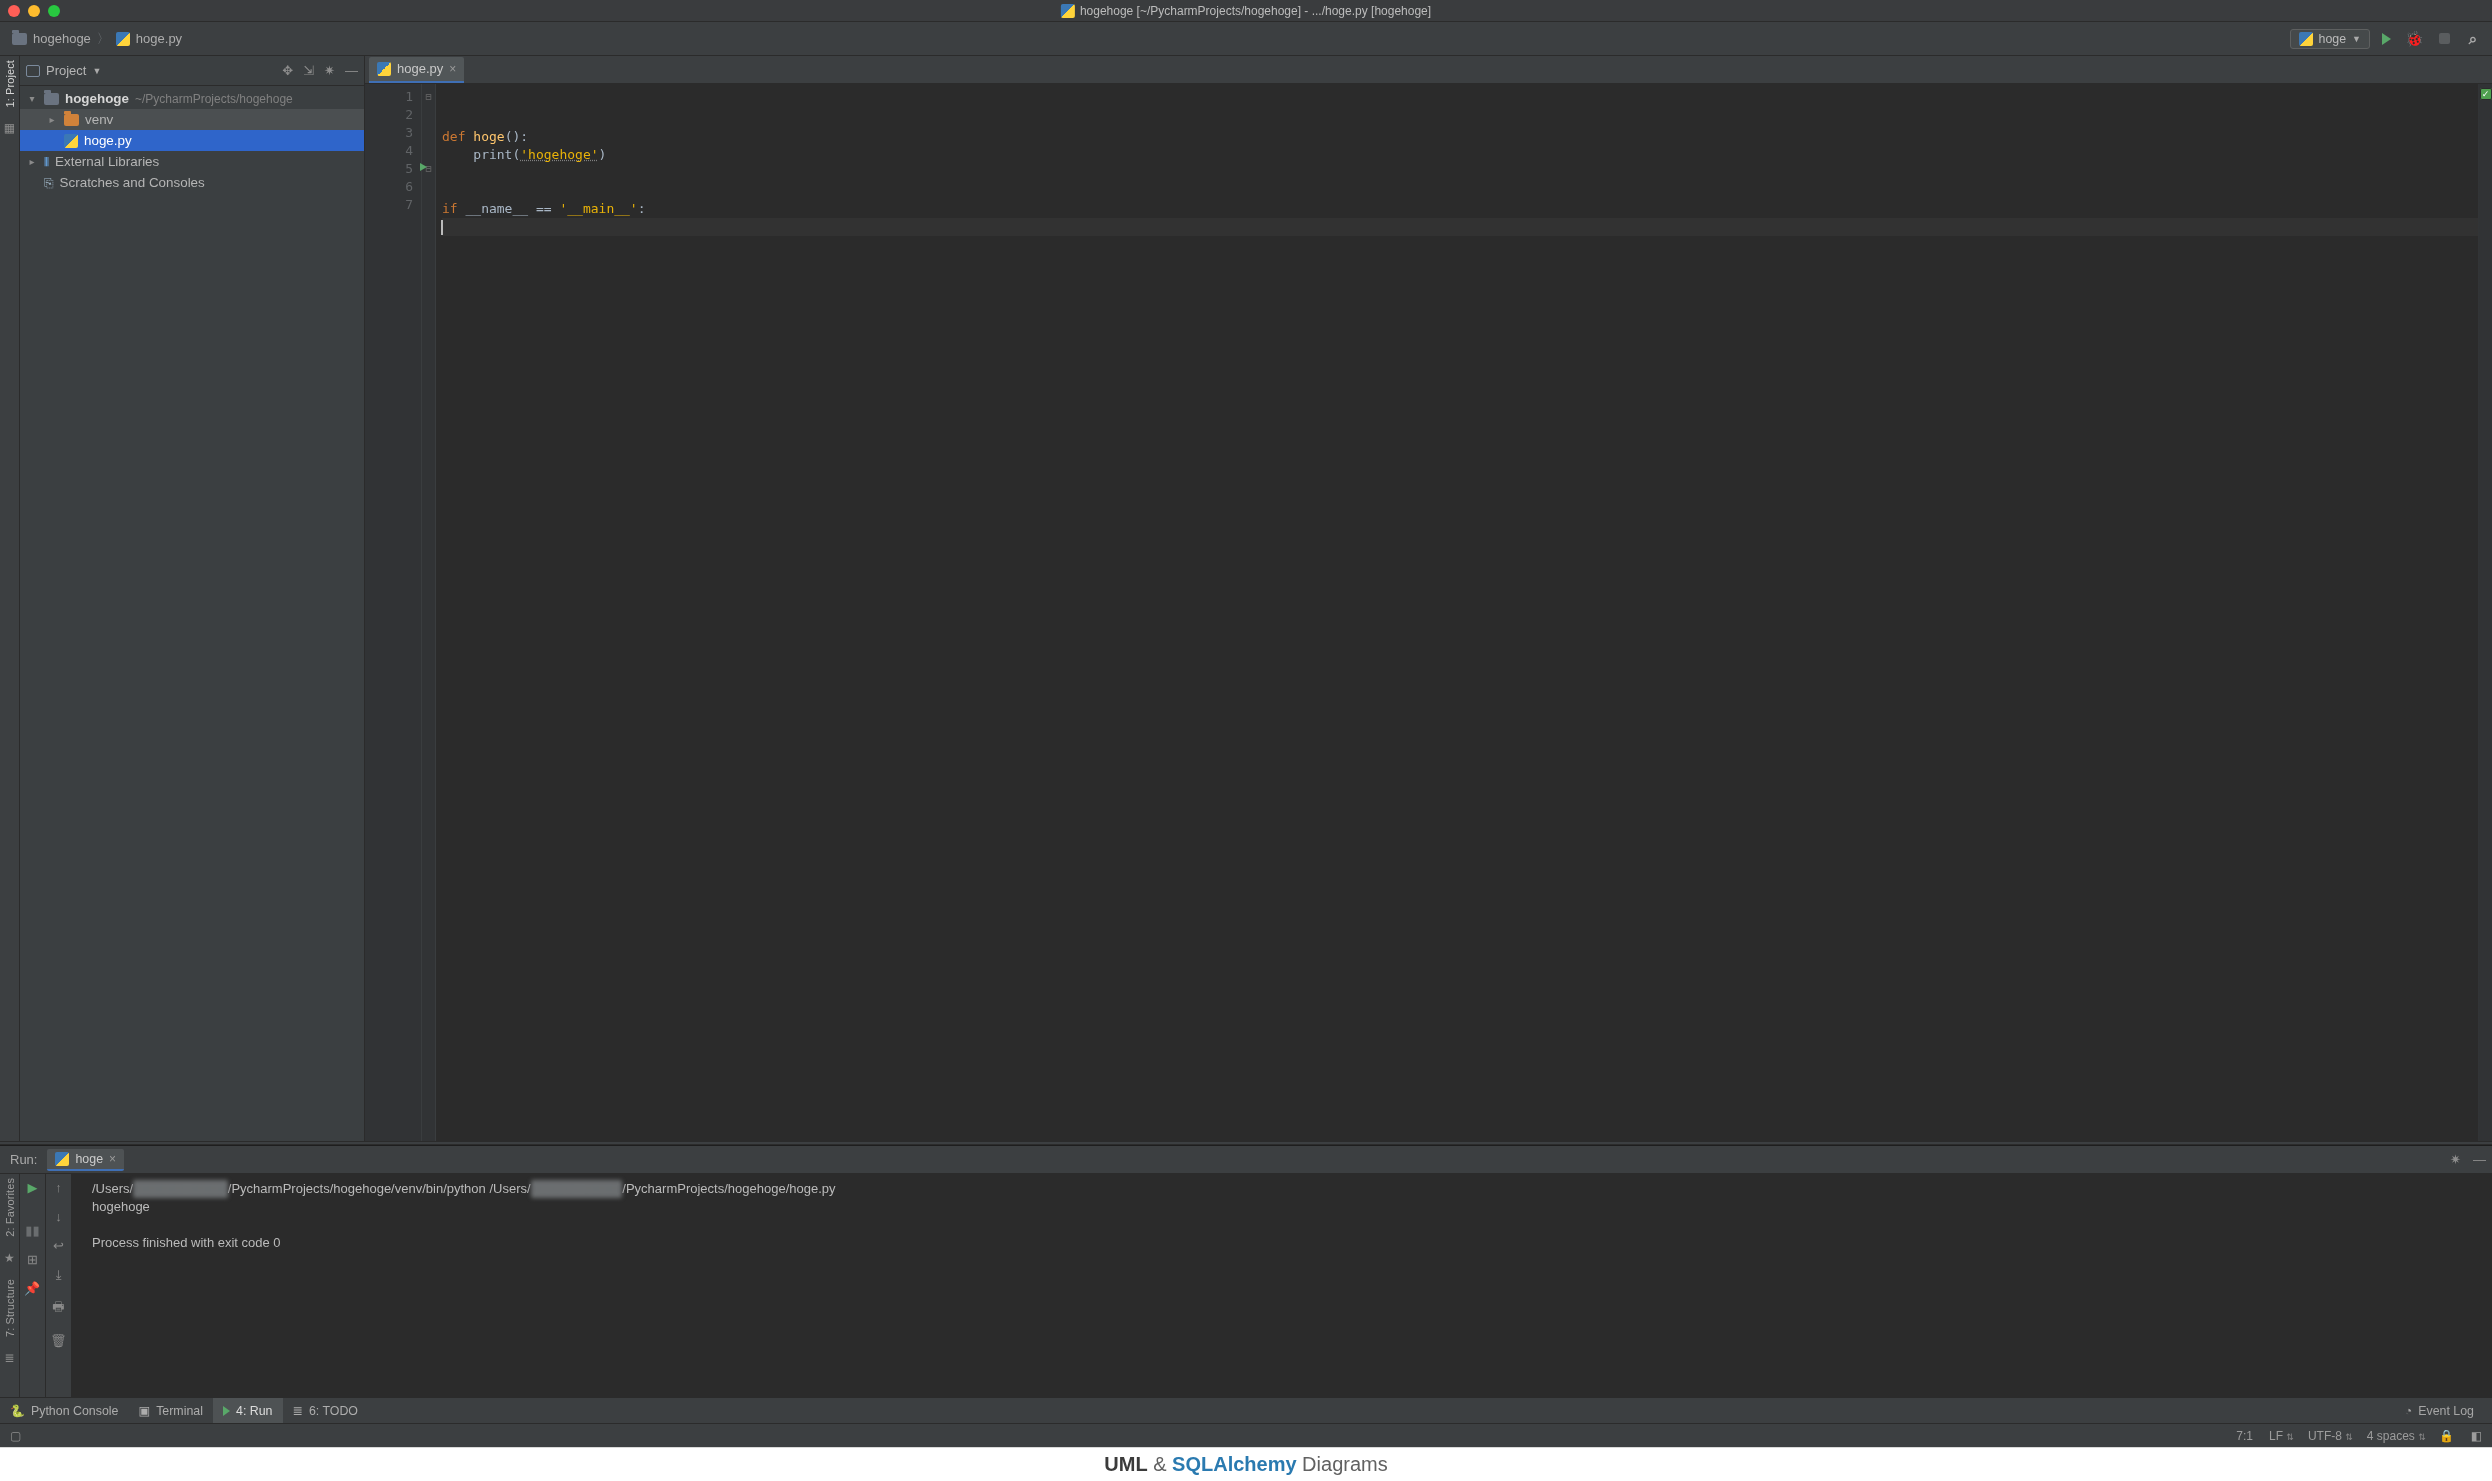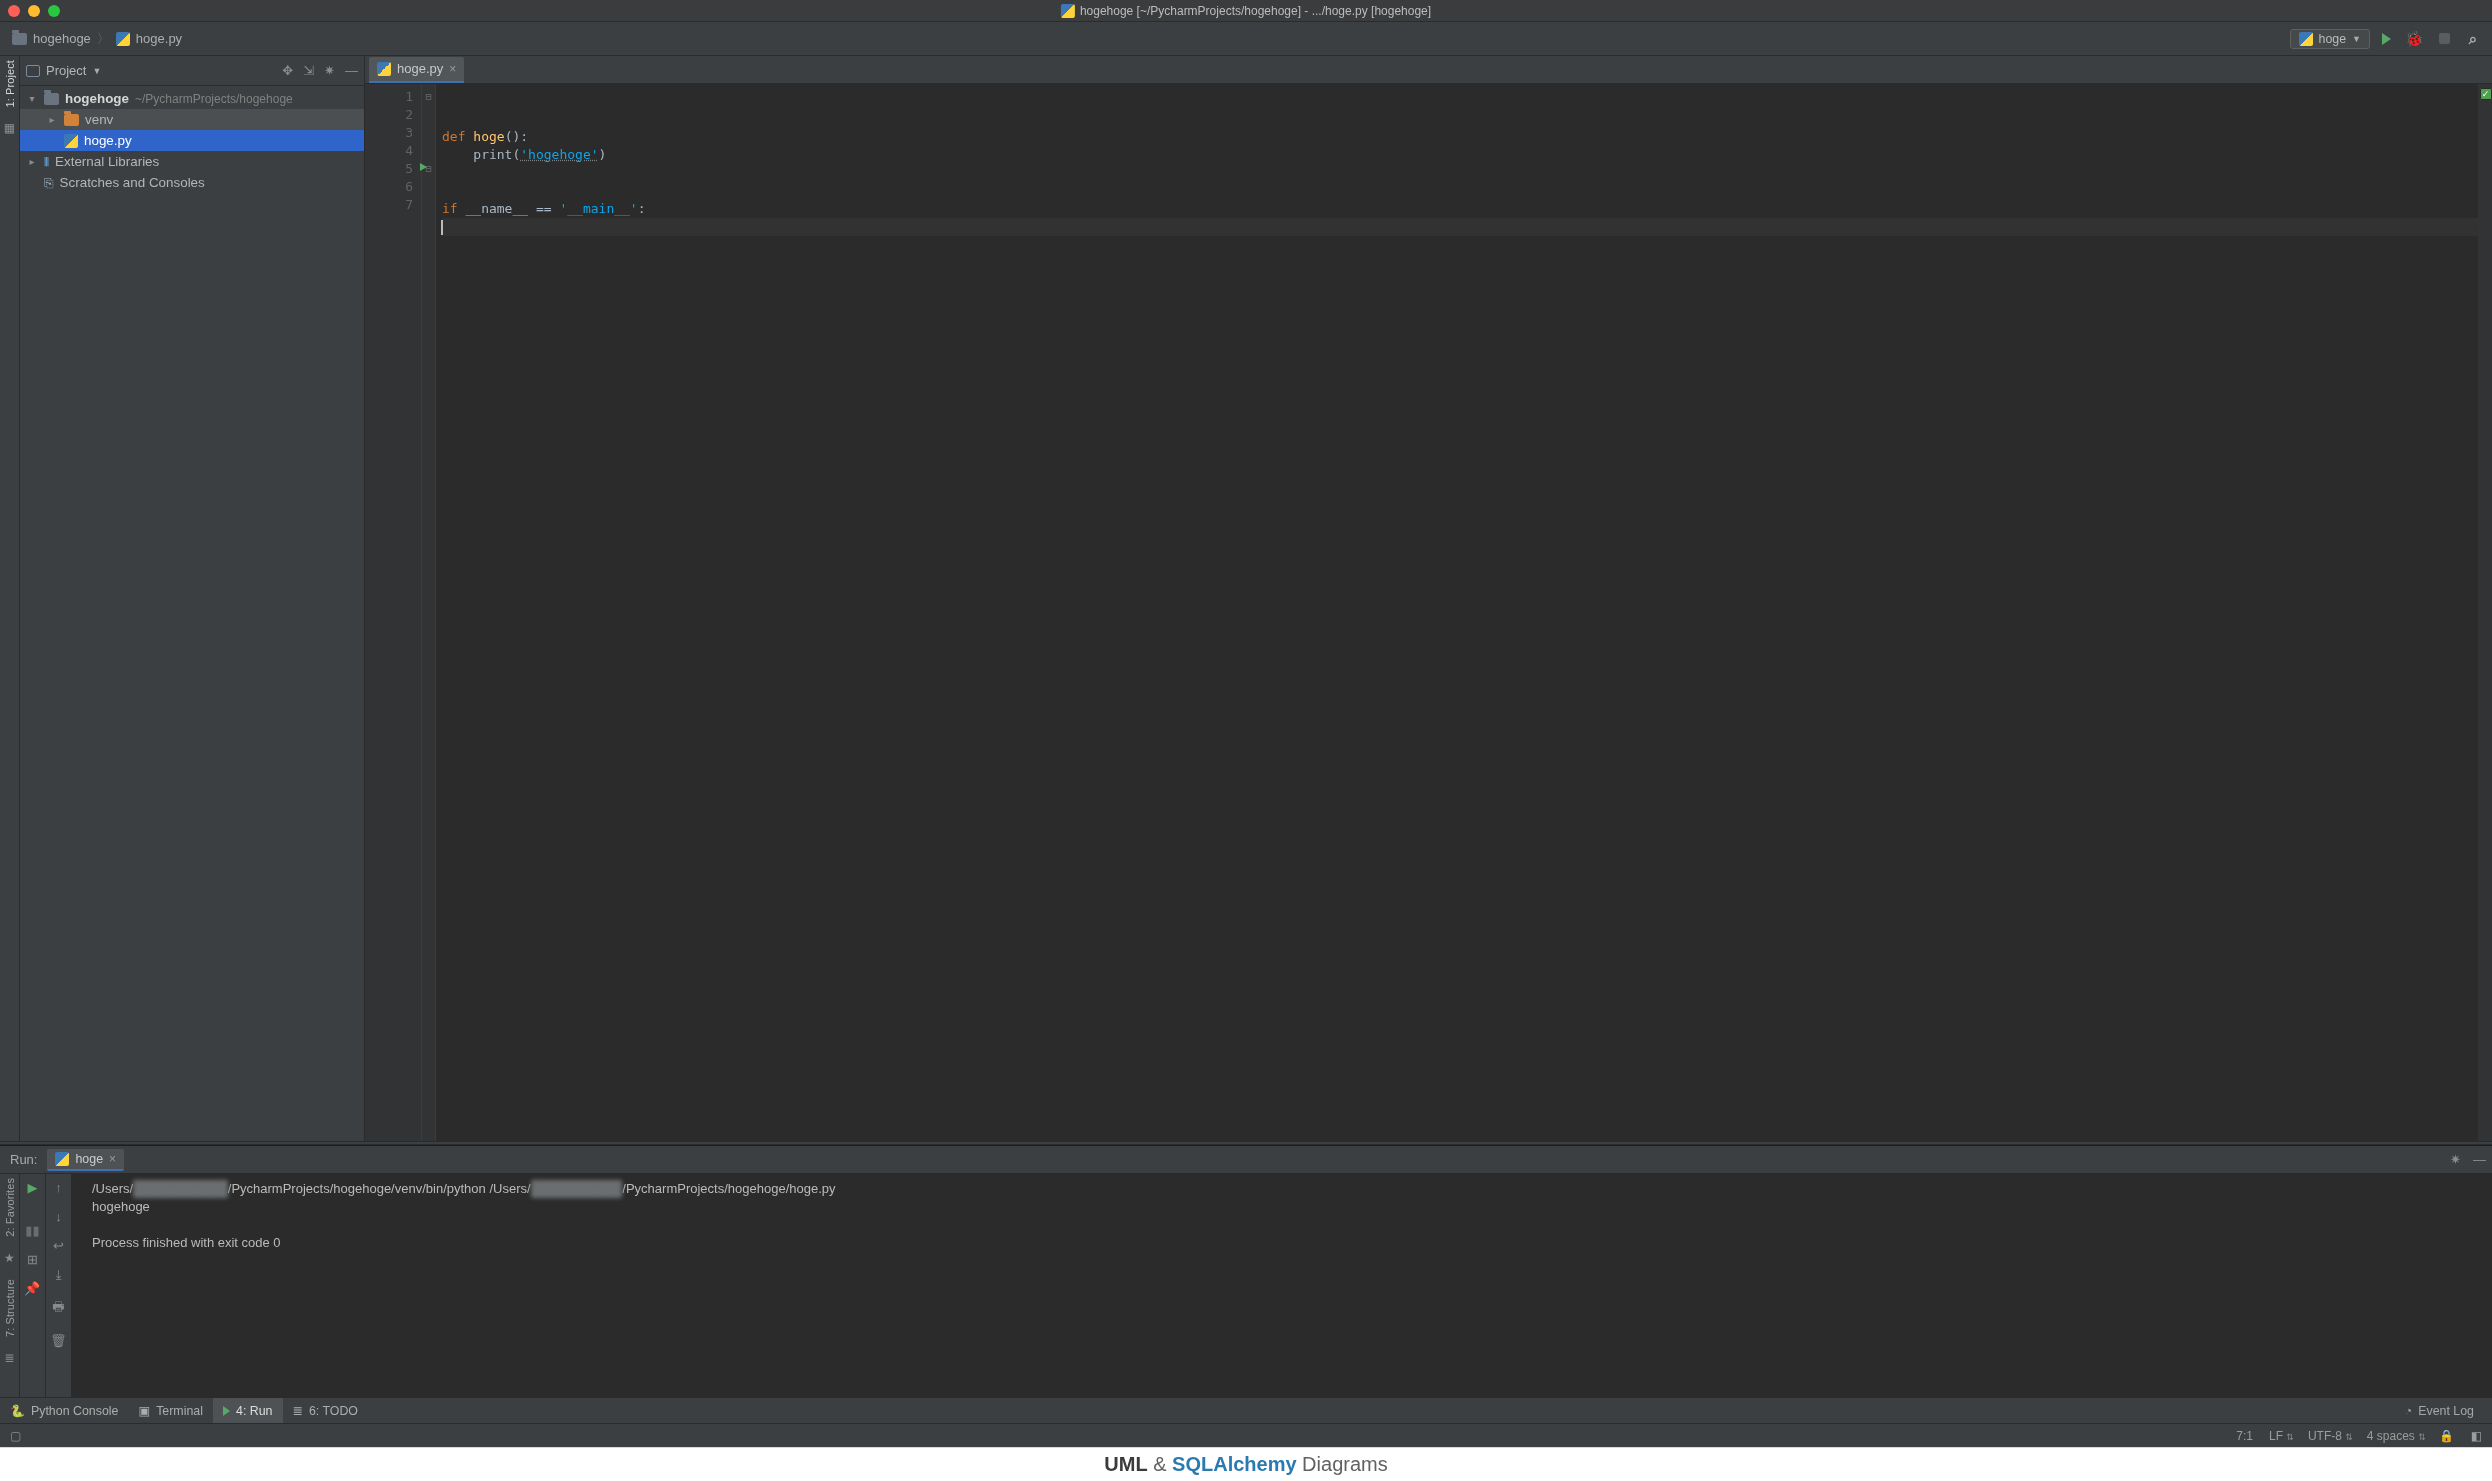--- a/index.html
+++ b/index.html
@@ -216,21 +216,21 @@
     font-family: "Menlo","Consolas",monospace;
     font-size:13px;
     line-height:18px;
     padding:4px 0 0 6px;
     color:#a9b7c6;
     position:relative;
     margin-top:40px;
   }
   .code .kw { color:#cc7832; }
   .code .fn { color:#ffc66d; }
-  .code .str { color:#0ea5e9; }
+  .code .str { color:#eab308; }
   .code .und { text-decoration: underline dotted #808080; }
   .code-line { height:18px; white-space:pre; }
   .cursor-line { background:#323232; }
   .caret { display:inline-block; width:2px; height:15px; background:#bbbbbb; vertical-align:middle; margin-left:-1px;}
   .editor-right-strip {
     width:14px; border-left:1px solid #323436;
     background:#313335;
     display:flex; flex-direction:column; align-items:center; padding-top:4px;
   }
   .inspect-ok {

